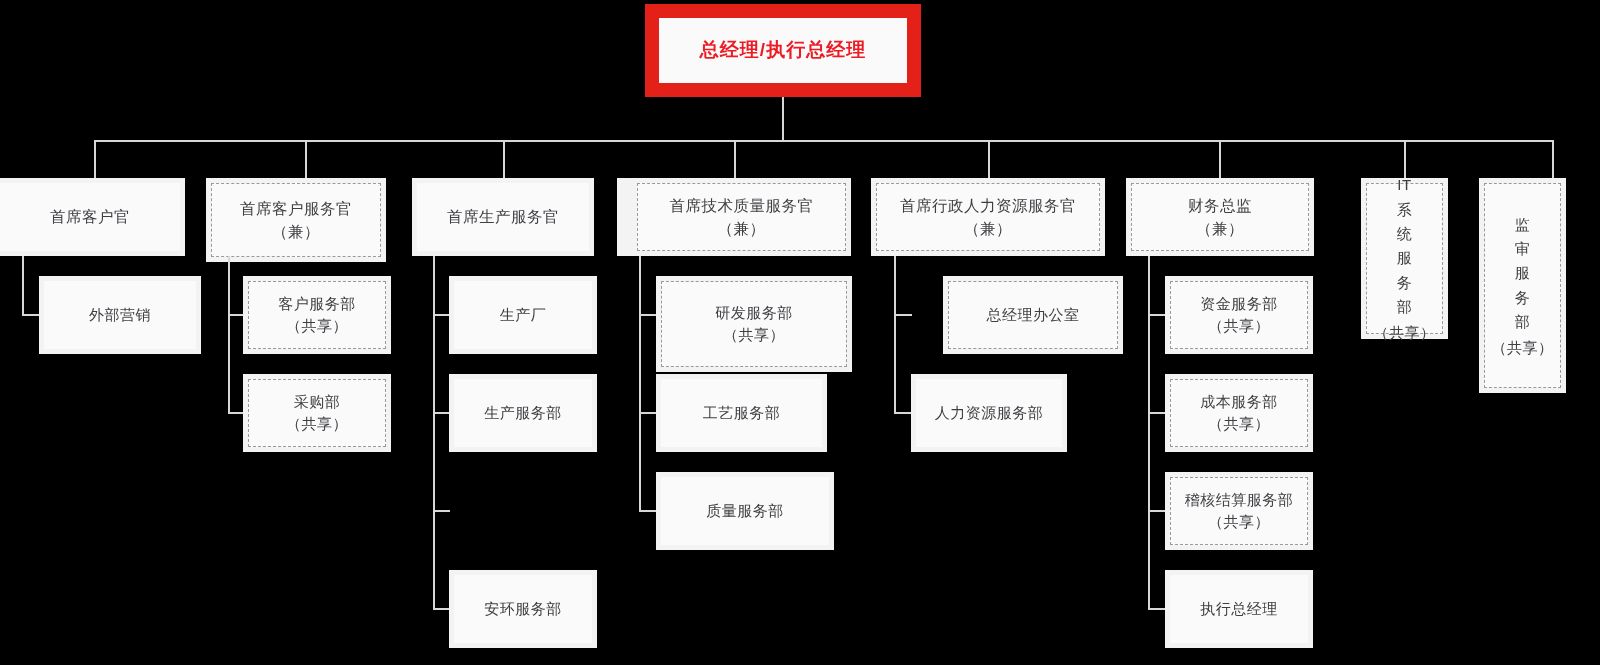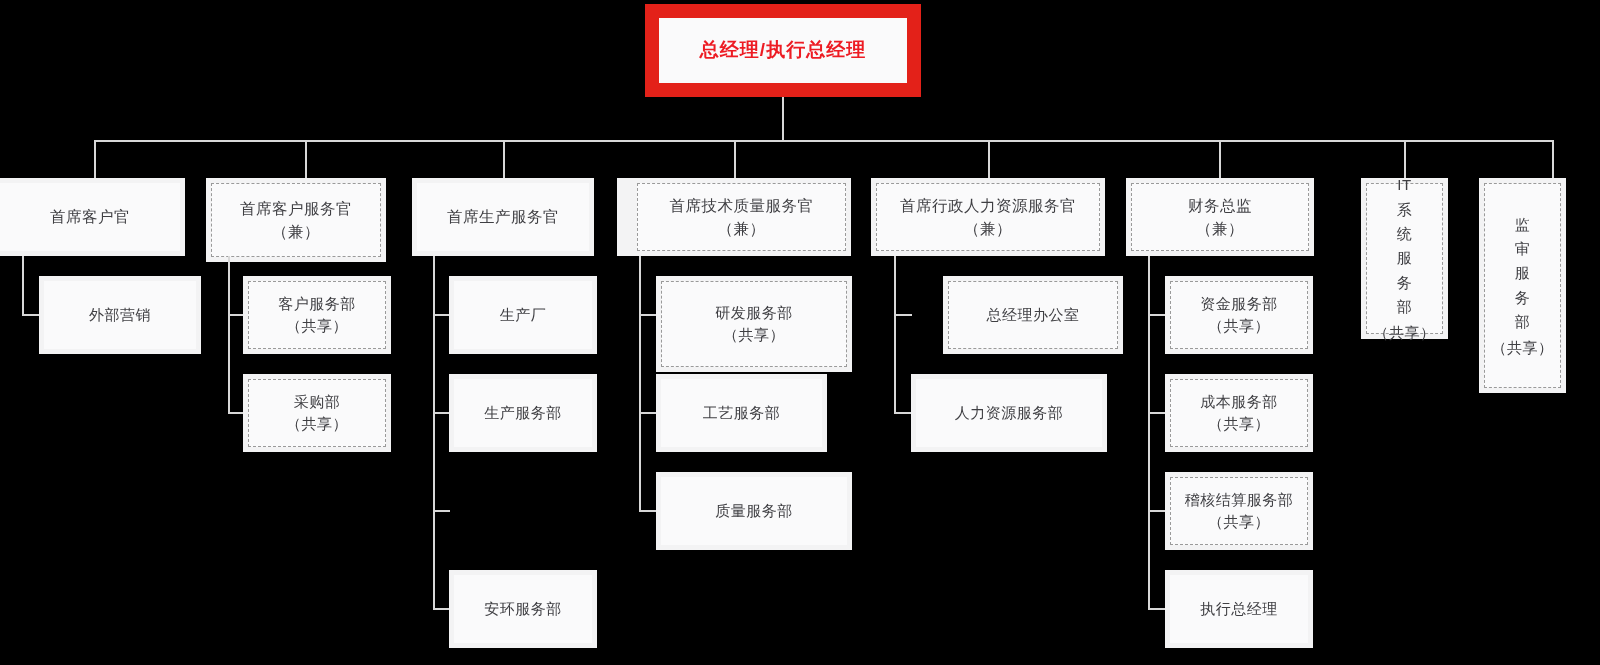--- a/index.html
+++ b/index.html
@@ -187,21 +187,21 @@
         <span>研发服务部</span><br>
         <span>（共享）</span>
       </span>
     </div>
   </div>
   <div class="node solid" style="left:656px;top:374px;width:171px;height:78px;">
     <div class="inner">
       <span>工艺服务部</span>
     </div>
   </div>
-  <div class="node solid" style="left:656px;top:472px;width:196px;height:78px;">
+  <div class="node solid" style="left:656px;top:472px;width:178px;height:78px;">
     <div class="inner">
       <span>质量服务部</span>
     </div>
   </div>
 
   <div class="node dashed lbl-l2" style="left:871px;top:178px;width:234px;height:78px;">
     <div class="inner">
       <span>
         <span>首席行政人力资源服务官</span><br>
         <span>（兼）</span>
@@ -210,21 +210,21 @@
   </div>
   <div class="ln v" style="left:894px;top:256px;height:158px;"></div>
   <div class="ln h" style="left:894px;top:314px;width:18px;"></div>
   <div class="ln h" style="left:894px;top:412px;width:18px;"></div>
 
   <div class="node dashed" style="left:911px;top:276px;width:180px;height:78px;margin-left:32px;">
     <div class="inner">
       <span>总经理办公室</span>
     </div>
   </div>
-  <div class="node solid" style="left:911px;top:374px;width:196px;height:78px;">
+  <div class="node solid" style="left:911px;top:374px;width:156px;height:78px;">
     <div class="inner">
       <span>人力资源服务部</span>
     </div>
   </div>
 
   <div class="node dashed lbl-l2" style="left:1126px;top:178px;width:188px;height:78px;">
     <div class="inner">
       <span>
         <span>财务总监</span><br>
         <span>（兼）</span>

